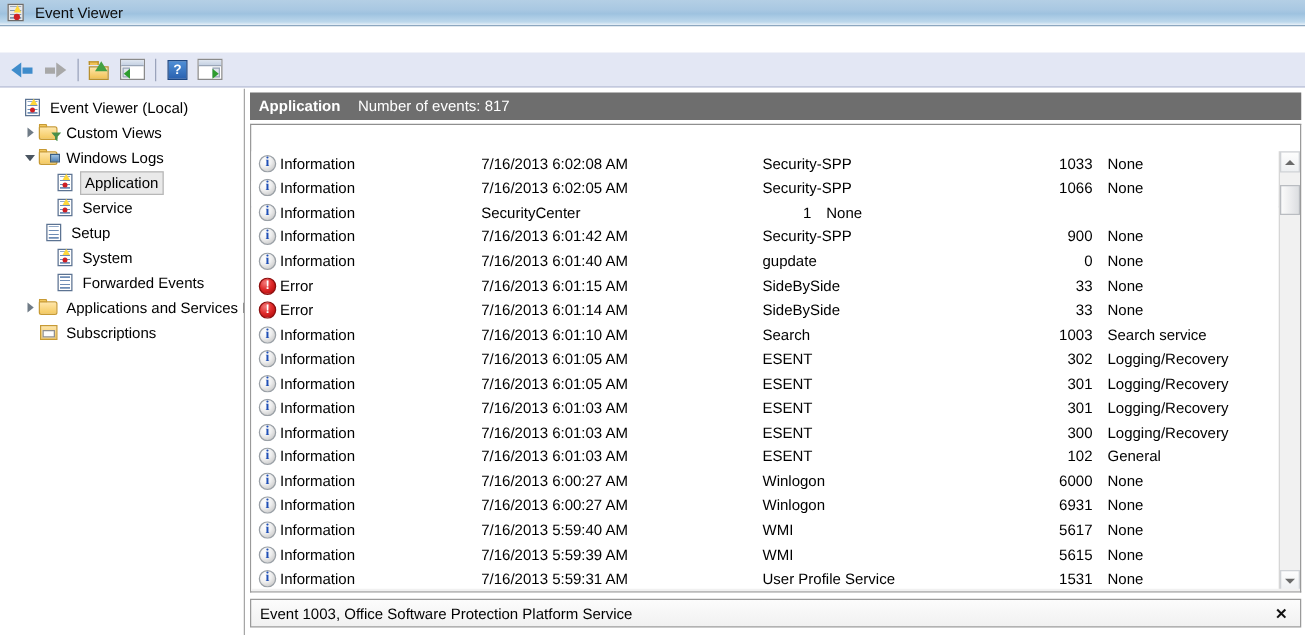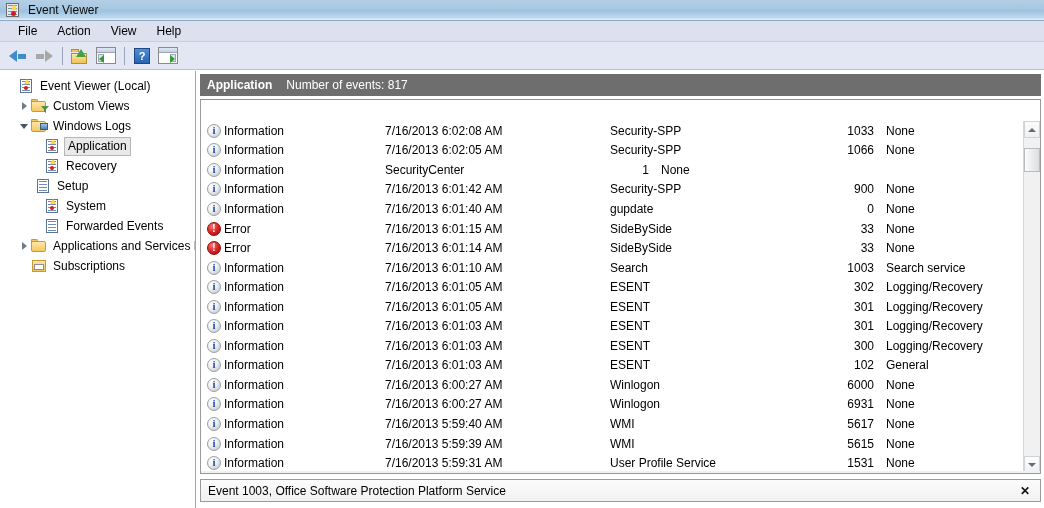--- a/index.html
+++ b/index.html
@@ -561,26 +561,20 @@
   <div class="titlebar">
     <span class="tb-icon">
       <span class="sheet"></span>
         <span class="lines"></span>
         <span class="warn"></span>
         <span class="dot"></span>
     </span>
     <span class="tb-title">Event Viewer</span>
   </div>
 
-  <div class="menubar">
-    <div class="menu-item">File</div>
-    <div class="menu-item">Action</div>
-    <div class="menu-item">View</div>
-    <div class="menu-item">Help</div>
-  </div>
 
   <div class="toolbar">
     <div class="tb-btn">
       <span class="arrow-left">
           <span class="head"></span>
           <span class="shaft"></span>
         </span>
       <span class="lbl-hidden">Back</span>
     </div>
     <div class="tb-btn">
@@ -671,21 +665,21 @@
             <span class="tree-label">Application</span>
           </div>
           <div class="tree-row" style="padding-left: 30px;">
             <span class="tw-exp"></span>
             <span class="tree-ico ic-log">
               <span class="pbody"></span>
               <span class="plines"></span>
               <span class="pwarn"></span>
               <span class="pdot"></span>
             </span>
-            <span class="tree-label">Recovery</span>
+            <span class="tree-label">Service</span>
           </div>
           <div class="tree-row" style="padding-left: 21px;">
             <span class="tw-exp"></span>
             <span class="tree-ico ic-log">
               <span class="pbody"></span>
               <span class="plines"></span>
             </span>
             <span class="tree-label">Setup</span>
           </div>
           <div class="tree-row" style="padding-left: 30px;">

